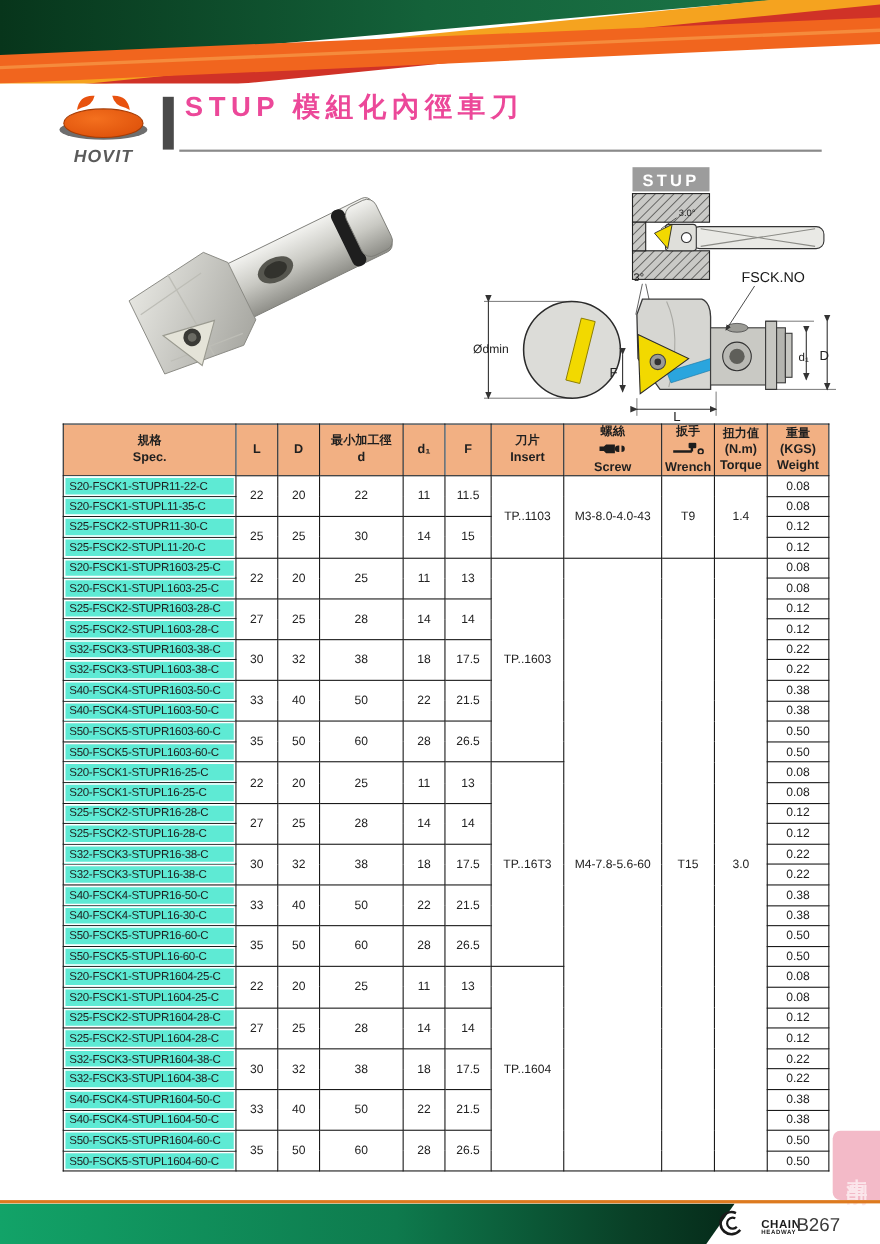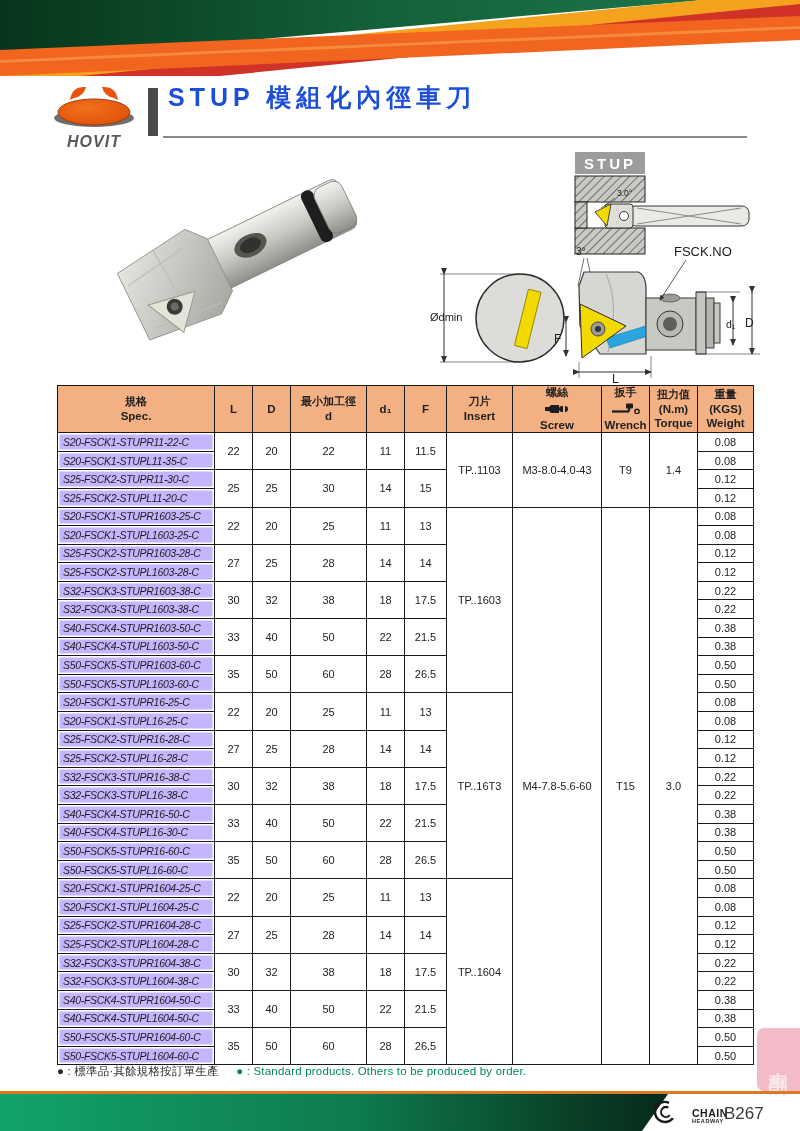--- a/index.html
+++ b/index.html
@@ -5,35 +5,35 @@
   html,body{margin:0;padding:0;background:#fff;}
   .page{position:relative;width:800px;height:1131px;background:#fff;overflow:hidden;
         font-family:"Liberation Sans","DejaVu Sans",sans-serif;color:#222;}
   .abs{position:absolute;}
 
   
   .brand{left:44px;top:82px;width:100px;text-align:center;}
   .brand .logo-text{font-size:16px;font-weight:bold;font-style:italic;color:#5a5a5a;letter-spacing:1px;margin-top:1px;}
   .title-bar{left:148px;top:88px;width:10px;height:48px;background:#4a4a4a;}
   .titles{left:168px;top:84px;}
-  .title-zh{font-size:25px;font-weight:bold;color:#1d4ed8;letter-spacing:5px;line-height:1.1;margin:0;}
+  .title-zh{font-size:25px;font-weight:bold;color:#ec4899;letter-spacing:5px;line-height:1.1;margin:0;}
   .title-en{font-size:16.5px;font-weight:bold;color:#4a4a4a;letter-spacing:0.2px;line-height:1.15;margin:1px 0 0 0;}
   .title-rule{left:163px;top:136px;width:584px;height:2px;background:#8a8a8a;}
 
   
   .spec-table{left:57px;top:385px;width:696px;border-collapse:collapse;table-layout:fixed;}
   .spec-table td,.spec-table th{border:1px solid #1a1a1a;padding:0;overflow:hidden;}
   .spec-table thead tr{height:44px;}
   .spec-table thead th{background:#F2B083;color:#1f1f1f;font-weight:bold;vertical-align:middle;}
   .th-zh{font-size:11px;line-height:1.25;}
   .th-en{font-size:11.5px;line-height:1.25;}
   .spec-table tbody tr{height:18.6px;}
   .spec-table td.num{font-size:11px;text-align:center;vertical-align:middle;color:#222;background:#fff;}
-  .spec-table td.spec{position:relative;background:#c4b5fd;box-shadow:inset 0 0 0 1.5px #ffffff;
-       font-size:10.5px;letter-spacing:-0.3px;padding-left:5px;vertical-align:middle;color:#1e1e1e;font-style:italic;}
+  .spec-table td.spec{position:relative;background:#5eead4;box-shadow:inset 0 0 0 1.5px #ffffff;
+       font-size:10.5px;letter-spacing:-0.3px;padding-left:5px;vertical-align:middle;color:#1e1e1e;}
 
   
   .note{left:57px;top:1064px;font-size:11.5px;letter-spacing:0.2px;}
   .note .zh{color:#2b2b2b;margin-right:14px;}
   .note .en{color:#00875A;}
 
   
   .side-tab{left:757px;top:1028px;width:43px;height:63px;background:#F3BAC8;border-radius:7px 0 0 7px;
      display:flex;align-items:center;justify-content:center;}
   .side-tab span{writing-mode:vertical-rl;font-size:19px;font-weight:bold;color:#FBE6EB;letter-spacing:4px;line-height:1;}
@@ -479,24 +479,20 @@
           <td class="num" rowspan="2">26.5</td>
           <td class="num">0.50</td>
         </tr>
         <tr>
           <td class="spec">S50-FSCK5-STUPL1604-60-C</td>
           <td class="num">0.50</td>
         </tr>
       </tbody>
   </table>
 
-  <div class="abs note">
-    <span class="zh">● : 標準品·其餘規格按訂單生產</span>
-    <span class="en">● : Standard products. Others to be produced by order.</span>
-  </div>
 
   <div class="abs side-tab">
     <span>車削</span>
   </div>
 
   <div class="abs footer-line"></div>
   <div class="abs footer-band"></div>
   <div class="abs footer-logo">
     <svg width="24" height="24" viewBox="0 0 24 24">
       <circle cx="12" cy="12" r="10" fill="none" stroke="#1a1a1a" stroke-width="2.4" stroke-dasharray="44 18" transform="rotate(40 12 12)"></circle>

